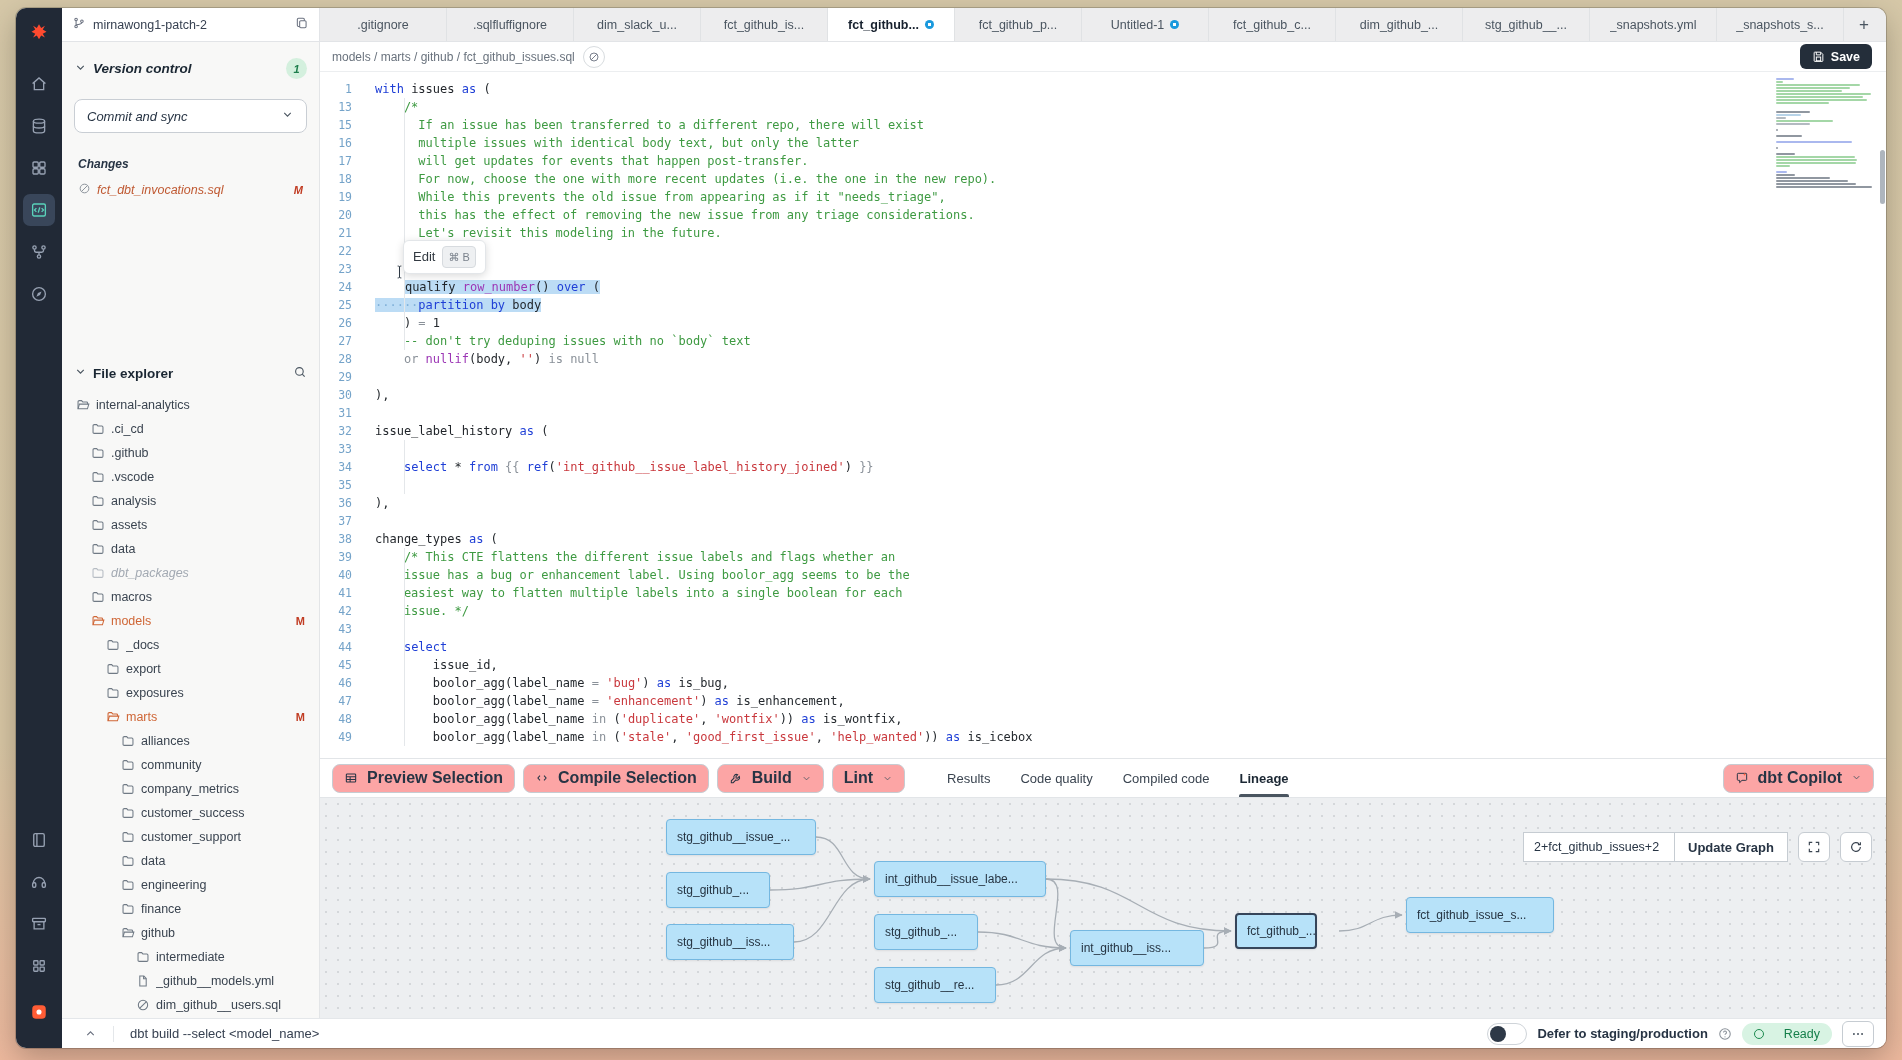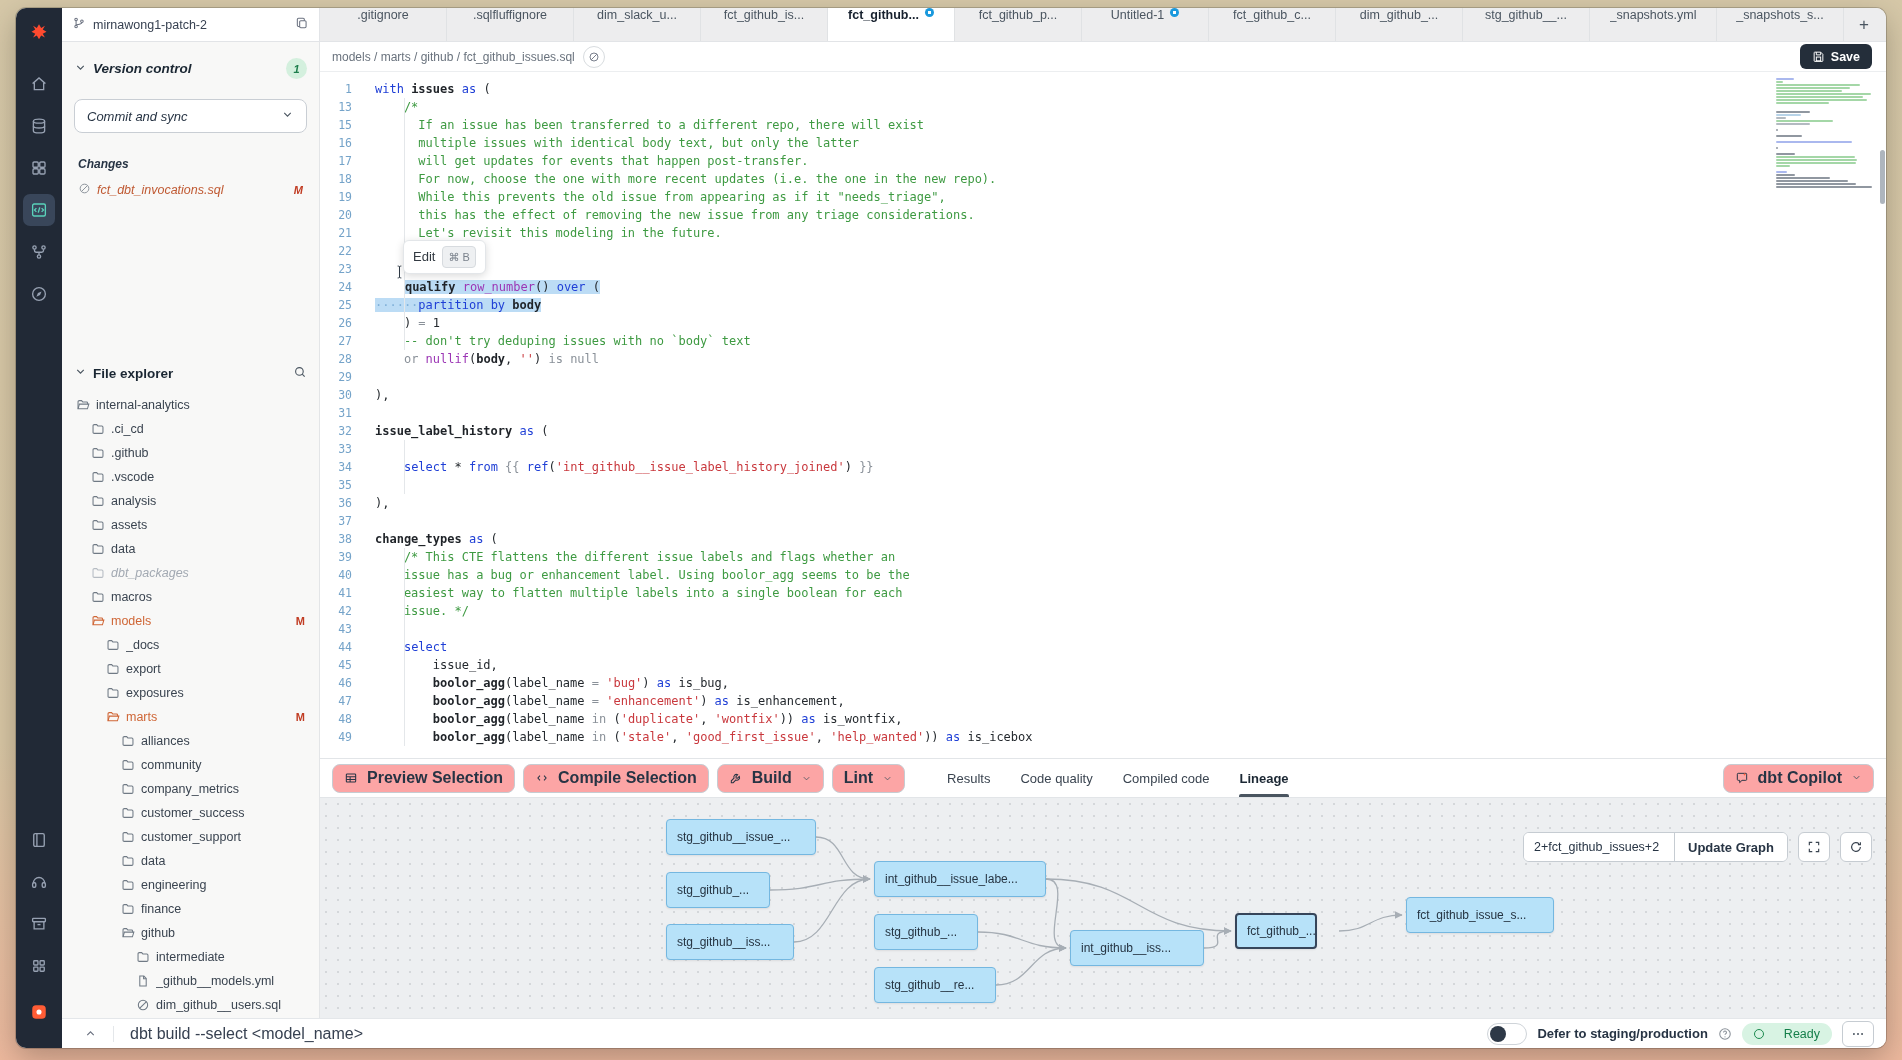--- a/index.html
+++ b/index.html
@@ -24,21 +24,21 @@
   .rail svg{ width:18px; height:18px; }
   .rail .bottom-logo{ margin-top:4px; }
   
   .app{ flex:1; display:flex; flex-direction:column; min-width:0;}
   .top-row{ height:34px; display:flex; flex:0 0 34px; border-bottom:1px solid #e2e4e7; background:#ededee;}
   .ws-header{ width:258px; flex:0 0 258px; background:#fff; border-right:1px solid #e2e4e7; display:flex; align-items:center; padding:0 10px; gap:7px; font-size:12.5px; color:#374151;}
   .ws-header svg{ width:14px; height:14px; color:#6b7280;}
   .ws-header .name{ flex:1; white-space:nowrap; overflow:hidden;}
   
   .tabs{ flex:1; display:flex; align-items:stretch; overflow:hidden;}
-  .tab{ flex:0 1 127px; min-width:0; display:flex; justify-content:center; gap:6px; font-size:12.5px; color:#4a5560; border-right:1px solid #e0e2e4; padding:0 8px; cursor:pointer; background:#ededee; white-space:nowrap;}
+  .tab{ flex:0 1 127px; min-width:0; display:flex; align-items:center; justify-content:center; gap:6px; font-size:12.5px; color:#4a5560; border-right:1px solid #e0e2e4; padding:0 8px; cursor:pointer; background:#ededee; white-space:nowrap;}
   .tab.active{ background:#fff; color:#17212e; font-weight:700;}
   .tab .dot{ width:9px; height:9px; border-radius:50%; background:radial-gradient(circle at center,#fff 0 1.5px,#1a99dd 1.6px); flex:0 0 9px;}
   .tab-plus{ width:40px; display:flex; align-items:center; justify-content:center; font-size:17px; color:#4a5560; cursor:pointer;}
   
   .body-row{ flex:1; display:flex; min-height:0;}
   .sidebar{ width:258px; flex:0 0 258px; background:#f8f8f7; border-right:1px solid #e3e5e7; overflow:hidden; display:flex; flex-direction:column;}
   .vc-section{ height:319px; flex:0 0 319px; padding:16px 12px 0 12px;font-style:italic;}
   .sec-head{ display:flex; align-items:center; gap:6px; font-size:13.5px; font-weight:700; color:#1b2733;}
   .sec-head svg{ width:13px; height:13px; color:#4a5560;}
   .sec-head .grow{ flex:1;}
@@ -70,21 +70,21 @@
   .save-btn svg{ width:13px; height:13px;}
   
   .editor{ flex:1; position:relative; overflow:hidden; font-family:"DejaVu Sans Mono", monospace; font-size:12px; line-height:18px; padding-top:8px;}
   .code-line{ display:flex; height:18px; white-space:pre;}
   .code-line .ln{ width:44px; flex:0 0 44px; text-align:right; padding-right:12px; color:#74a3c9; font-size:11.5px; user-select:none;}
   .code-line .ct{ padding-left:11px;}
   .tok-kw{ color:#1f3fd6;}
   .tok-fn{ color:#9c36b5;}
   .tok-str{ color:#c9383d;}
   .tok-cm{ color:#3e9a42;}
-  .tok-bd{ color:#1f2328; font-weight:700;}
+  .tok-bd{ color:#1f2328; font-weight:400;}
   .tok-pl{ color:#24292e;}
   .tok-gr{ color:#8a9199;}
   .tok-ws{ color:#7fb0d8;}
   .sel{ background:#bcdcf5;}
   .caret{ display:inline-block; width:0; border-left:1.5px solid #1b2733; height:13px; vertical-align:-2px;}
   .edit-widget{ position:absolute; left:83px; top:168px; background:#fff; border:1px solid #e3e6e9; border-radius:6px; box-shadow:0 2px 8px rgba(0,0,0,.15); display:flex; align-items:center; gap:7px; padding:5px 9px; font-family:"Liberation Sans",sans-serif; z-index:5;}
   .edit-widget .lbl{ font-size:13px; color:#333a42; cursor:pointer;}
   .edit-widget .kbd{ background:#eef0f2; border:1px solid #d7dbdf; border-radius:4px; color:#7a828c; font-size:11px; padding:1px 5px;}
   .ibeam{ position:absolute; left:74px; top:192px; color:#1b2733; z-index:4;}
   .ibeam svg{ width:11px; height:16px;}
@@ -102,31 +102,31 @@
   .rtab.active{ font-weight:700; color:#1b2733;}
   .rtab.active::after{ content:""; position:absolute; left:0; right:0; bottom:0; height:3px; background:#4a5560; border-radius:2px 2px 0 0;}
   .toolbar .grow{flex:1;}
   
   .lineage{ height:220px; flex:0 0 220px; position:relative; background:#edeff1;
     background-image:radial-gradient(circle,#d4d7da 1px,transparent 1.3px); background-size:12px 12px; overflow:hidden;}
   .lg-node{ position:absolute; height:36px; background:#b7e2f9; border:1px solid #74b7e0; border-radius:4px; font-size:12px; color:#253341; display:flex; align-items:center; padding:0 10px; white-space:nowrap; overflow:hidden; cursor:pointer; box-shadow:0 1px 2px rgba(0,0,0,.08);}
   .lg-node.selected{ border:2px solid #36455a;}
   .lg-edges{ position:absolute; inset:0;}
   .graph-controls{ position:absolute; top:34px; right:14px; display:flex; gap:10px; align-items:center;}
-  .selector-group{ display:flex; height:30px; background:#fff; border:1px solid #c6ccd2; border-radius:6px; overflow:hidden; align-items:stretch;justify-content:center;}
+  .selector-group{ display:flex; height:30px; background:#fff; border:1px solid #c6ccd2; border-radius:0; overflow:hidden; align-items:stretch;justify-content:center;}
   .selector-input{ width:150px; border:none; outline:none; padding:0 10px; font-size:12.5px; color:#273444; font-family:inherit;}
   .update-btn{ border:none; border-left:1px solid #c6ccd2; background:#fff; padding:0 13px; font-size:13px; font-weight:700; color:#273444; cursor:pointer; font-family:inherit;}
   .sq-btn{ width:32px; height:30px; background:#fff; border:1px solid #c6ccd2; border-radius:6px; display:flex; align-items:center; justify-content:center; color:#3a4450; cursor:pointer;}
   .sq-btn svg{ width:14px; height:14px;}
   
   .status-bar{ height:30px; flex:0 0 30px; background:#fff; border-top:1px solid #e4e7ea; display:flex; align-items:center; padding:0 12px 0 22px; gap:10px;}
   .status-bar .caret-btn{ color:#6b7280; display:flex; cursor:pointer;}
   .status-bar .caret-btn svg{ width:13px; height:13px;}
   .status-bar .divider{ width:1px; height:16px; background:#e4e7ea; margin:0 6px;}
-  .cmd{ font-size:16px; color:#374151;}
+  .cmd{ font-size:13px; color:#374151;}
   .status-bar .grow{flex:1;}
   .toggle{ width:40px; height:22px; border:1px solid #cfd4d9; border-radius:12px; background:#fff; position:relative; cursor:pointer; flex:0 0 40px;}
   .toggle .knob{ position:absolute; left:2px; top:2px; width:16px; height:16px; border-radius:50%; background:#2e3947;}
   .defer-label{ font-size:13px; font-weight:700; color:#273444;}
   .help-ic{ color:#8a9199; display:flex;}
   .help-ic svg{ width:14px; height:14px;}
   .ready-pill{ background:#d8f3e3; color:#157f4a; border-radius:13px; font-size:12.5px; display:flex; align-items:center; gap:20px; padding:4px 12px;}
   .ready-pill .ring{ width:10px; height:10px; border:1.5px solid #1d8a50; border-radius:50%;}
   .dots-btn{ width:32px; height:26px; border:1px solid #c6ccd2; border-radius:6px; background:#fff; display:flex; align-items:center; justify-content:center; color:#4a5560; cursor:pointer;}
   .dots-btn svg{ width:14px; height:14px;}

